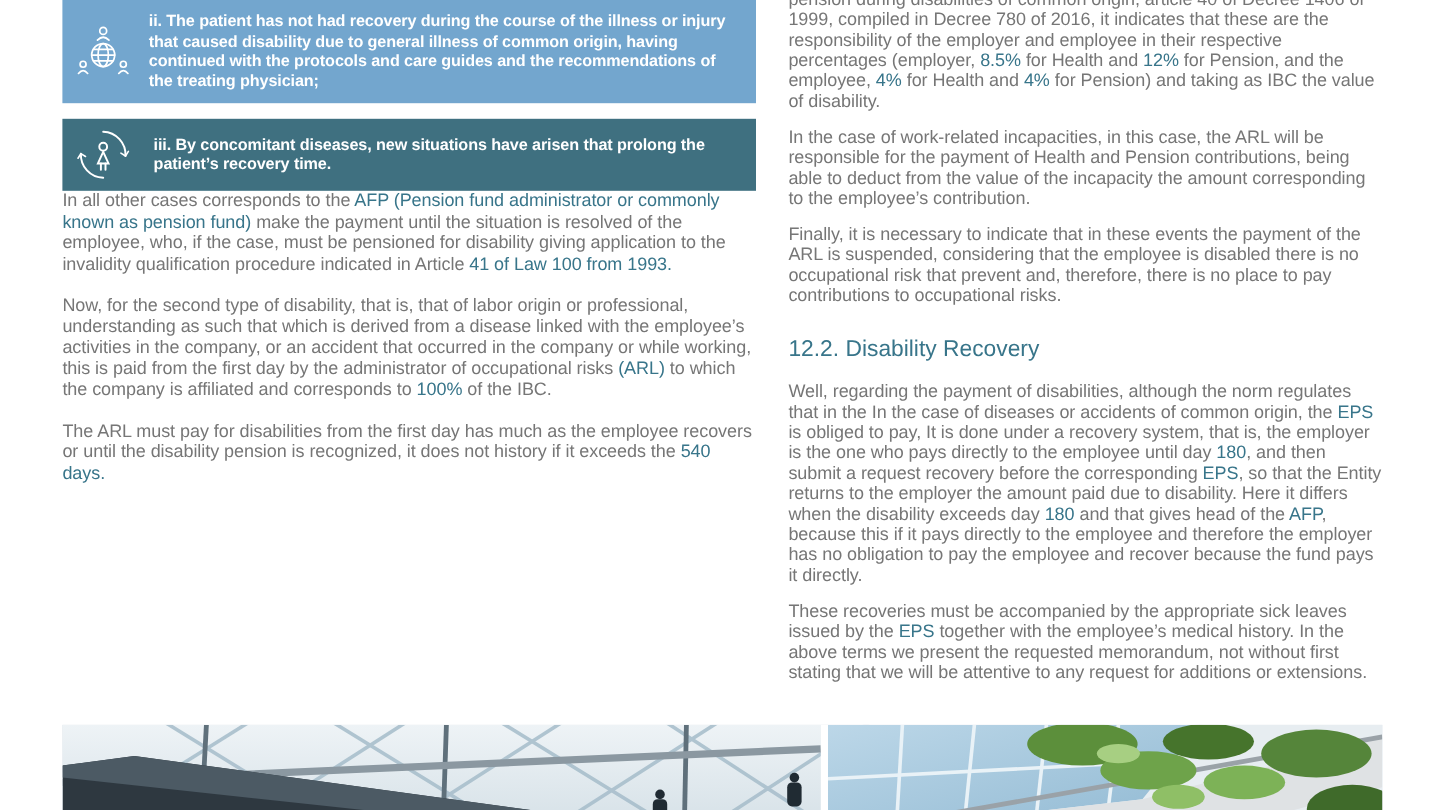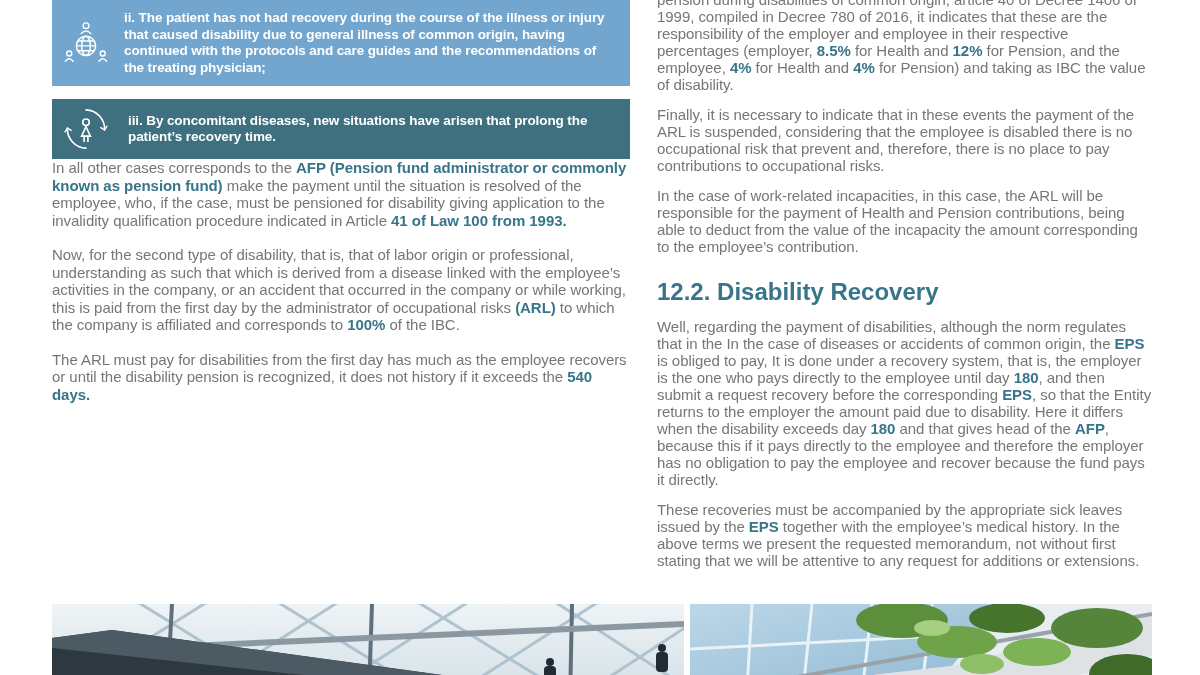--- a/index.html
+++ b/index.html
@@ -33,25 +33,25 @@
     margin:0;font-size:13.5px;line-height:16.5px;font-weight:bold;letter-spacing:-0.1px;
   }
 
   p.body{
     margin:0 0 17px 0;
     font-size:15px;line-height:17.5px;color:var(--body-text);
     letter-spacing:-0.05px;
   }
   .col-left p.body:first-of-type{}
   .col-right p.body{line-height:17px;margin-bottom:13px;}
-  .em{font-weight:bold;color:var(--accent);}
+  .em{font-weight:normal;color:var(--accent);}
 
   h2.section-heading{
     margin:26px 0 15px 0;
-    font-size:24px;line-height:22px;font-weight:bold;color:var(--accent);
+    font-size:19px;line-height:22px;font-weight:normal;color:var(--accent);
   }
 
   .photo-strip{
     position:absolute;left:52px;top:604px;width:1100px;height:71px;
     overflow:hidden;background:#dfe7ec;
   }
 </style>
 </head>
 <body>
 
@@ -96,22 +96,22 @@
         <p class="callout-text">iii. By concomitant diseases, new situations have arisen that prolong the patient’s recovery time.</p>
       </div>
 
       <p class="body"><span>In all other cases corresponds to the </span><span class="em">AFP (Pension fund administrator or commonly known as pension fund)</span><span> make the payment until the situation is resolved of the employee, who, if the case, must be pensioned for disability giving application to the invalidity qualification procedure indicated in Article </span><span class="em">41 of Law 100 from 1993.</span></p>
       <p class="body"><span>Now, for the second type of disability, that is, that of labor origin or professional, understanding as such that which is derived from a disease linked with the employee’s activities in the company, or an accident that occurred in the company or while working, this is paid from the first day by the administrator of occupational risks </span><span class="em">(ARL)</span><span> to which the company is affiliated and corresponds to </span><span class="em">100%</span><span> of the IBC.</span></p>
       <p class="body"><span>The ARL must pay for disabilities from the first day has much as the employee recovers or until the disability pension is recognized, it does not history if it exceeds the </span><span class="em">540 days.</span></p>
     </div>
 
     <div class="col-right">
       <p class="body"><span>pension during disabilities of common origin, article 40 of Decree 1406 of 1999, compiled in Decree 780 of 2016, it indicates that these are the responsibility of the employer and employee in their respective percentages (employer, </span><span class="em">8.5%</span><span> for Health and </span><span class="em">12%</span><span> for Pension, and the employee, </span><span class="em">4%</span><span> for Health and </span><span class="em">4%</span><span> for Pension) and taking as IBC the value of disability.</span></p>
+      <p class="body"><span>In the case of work-related incapacities, in this case, the ARL will be responsible for the payment of Health and Pension contributions, being able to deduct from the value of the incapacity the amount corresponding to the employee’s contribution.</span></p>
       <p class="body"><span>Finally, it is necessary to indicate that in these events the payment of the ARL is suspended, considering that the employee is disabled there is no occupational risk that prevent and, therefore, there is no place to pay contributions to occupational risks.</span></p>
-      <p class="body"><span>In the case of work-related incapacities, in this case, the ARL will be responsible for the payment of Health and Pension contributions, being able to deduct from the value of the incapacity the amount corresponding to the employee’s contribution.</span></p>
 
       <h2 class="section-heading">12.2. Disability Recovery</h2>
 
       <p class="body"><span>Well, regarding the payment of disabilities, although the norm regulates that in the In the case of diseases or accidents of common origin, the </span><span class="em">EPS</span><span> is obliged to pay, It is done under a recovery system, that is, the employer is the one who pays directly to the employee until day </span><span class="em">180</span><span>, and then submit a request recovery before the corresponding </span><span class="em">EPS</span><span>, so that the Entity returns to the employer the amount paid due to disability. Here it differs when the disability exceeds day </span><span class="em">180</span><span> and that gives head of the </span><span class="em">AFP</span><span>, because this if it pays directly to the employee and therefore the employer has no obligation to pay the employee and recover because the fund pays it directly.</span></p>
       <p class="body"><span>These recoveries must be accompanied by the appropriate sick leaves issued by the </span><span class="em">EPS</span><span> together with the employee’s medical history.
 In the above terms we present the requested memorandum, not without first stating that we will be attentive to any request for additions or extensions.</span></p>
     </div>
   </div>
 
   <div class="photo-strip">

